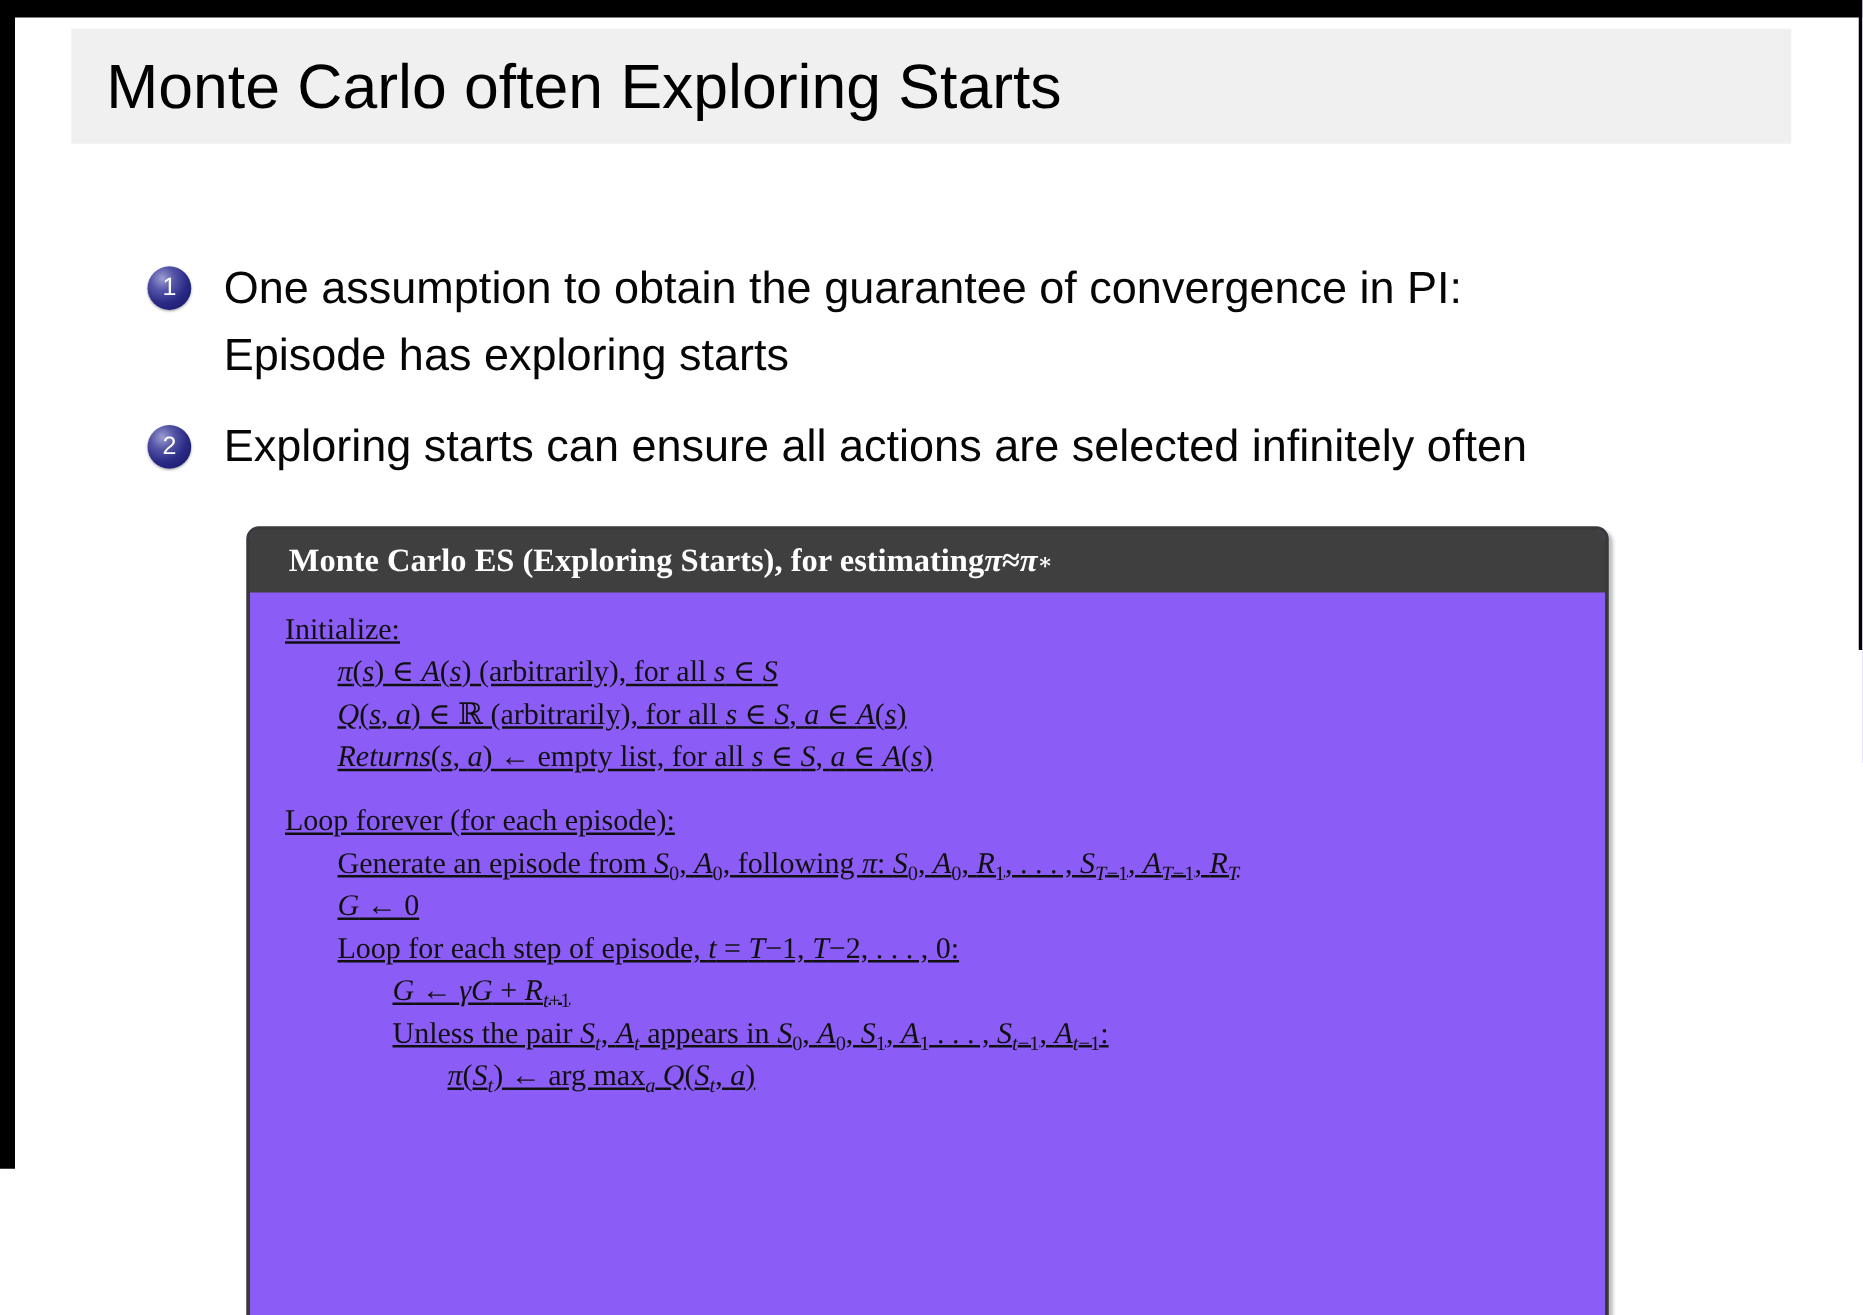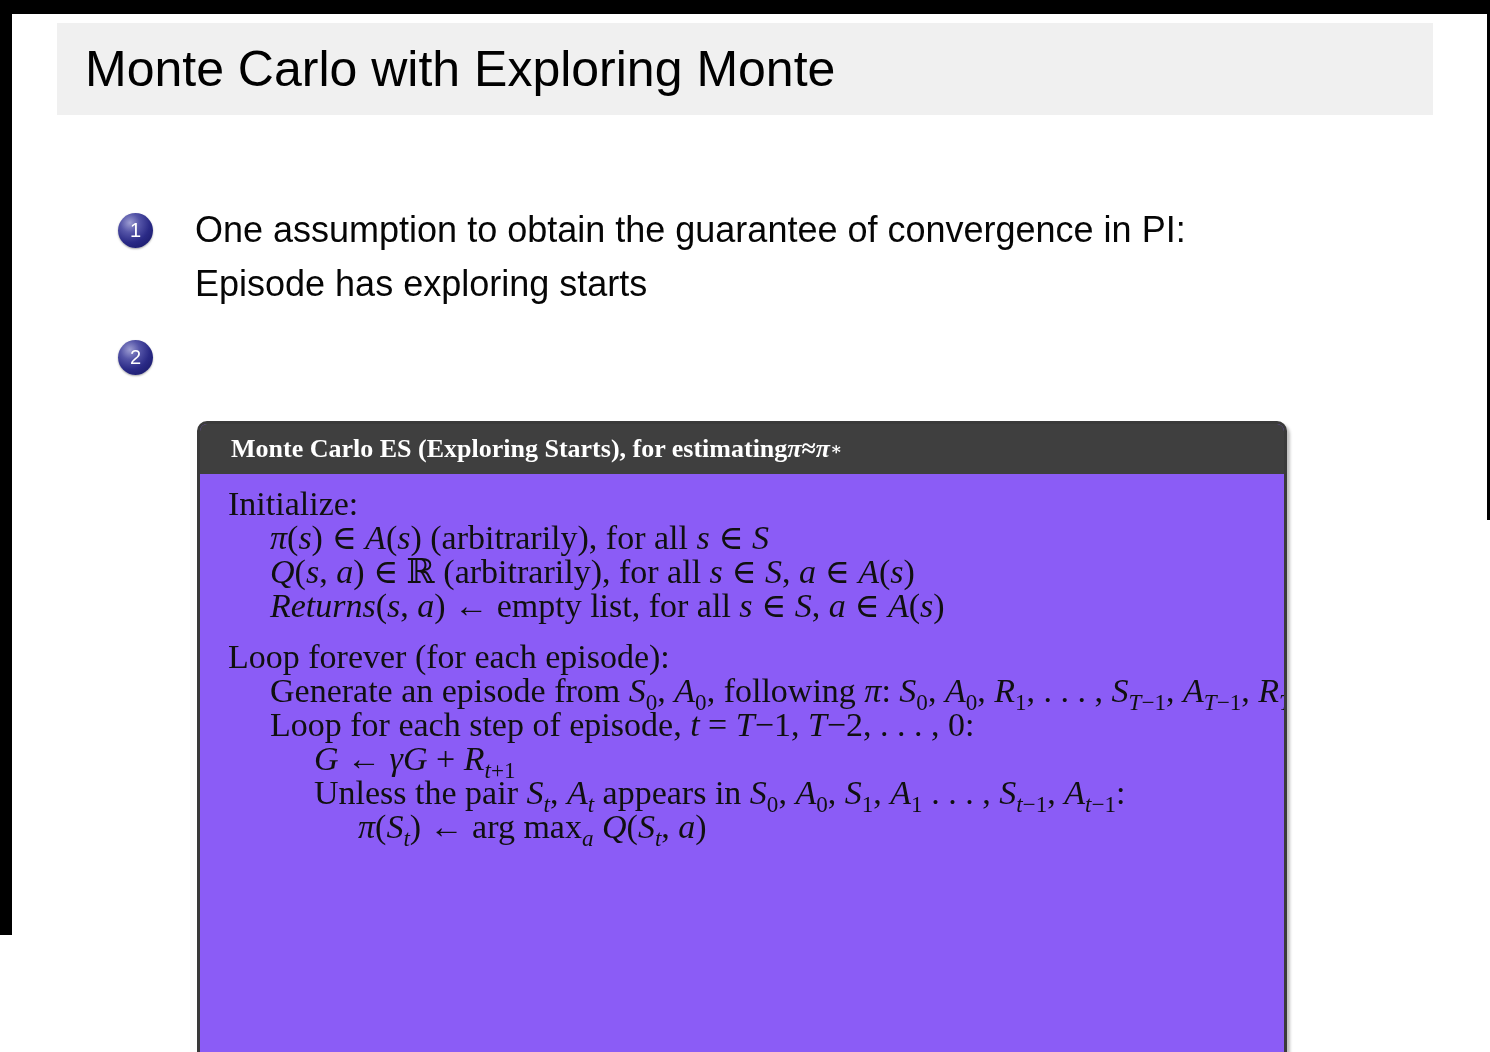--- a/index.html
+++ b/index.html
@@ -25,85 +25,89 @@
   
   .bullets{position:absolute;left:118px;top:203px;width:1300px;}
   .bullet-item{display:flex;align-items:flex-start;}
   .bullet-item + .bullet-item{margin-top:19px;}
   .ball{
     flex:0 0 auto;width:35px;height:35px;border-radius:50%;margin-top:10px;
     background:radial-gradient(circle at 34% 28%, #9d9dd2 0%, #5555a8 28%, #2a2a86 58%, #141460 100%);
     color:#fff;display:flex;align-items:center;justify-content:center;
     font-size:20px;box-shadow:0 1px 2px rgba(0,0,0,0.35);
   }
-  .bullet-lines{margin-left:42px;font-size:36px;line-height:54px;color:#060606;}
+  .bullet-lines{margin-left:26px;font-size:36px;line-height:54px;color:#060606;}
 
   
   .algo-box{
     position:absolute;left:197px;top:421px;width:1090px;height:741px;
     border:3px solid #3a3a3a;border-radius:10px;background:#8b5cf6;
     box-shadow:3px 3px 3px rgba(0,0,0,0.25);box-sizing:border-box;overflow:hidden;
   }
   .algo-header{
     height:50px;background:#3f3f3f;color:#ffffff;display:flex;align-items:center;
     padding-left:31px;font-family:"Liberation Serif","DejaVu Serif",serif;
     font-weight:bold;font-size:26px;
   }
   .algo-body{
     padding:13px 24px 14px 28px;
     font-family:"Liberation Serif","DejaVu Serif",serif;
-    font-size:34px;line-height:34px;color:#101010;
+    font-size:24px;line-height:34px;color:#101010;text-decoration:underline;
   }
   .algo-line{white-space:nowrap;}
   .algo-line.gap{margin-top:17px;}
   .ind-0{padding-left:0;}
   .ind-1{padding-left:42px;}
   .ind-2{padding-left:86px;}
   .ind-3{padding-left:130px;}
   .algo-body i, .algo-header i{font-style:italic;}
   .algo-body .cal{font-style:italic;}
   sub{font-size:68%;line-height:0;}
 </style>
 </head>
 <body>
 
 <div class="canvas">
   <div class="frame-top"></div>
   <div class="frame-left"></div>
   <div class="frame-right"></div>
 
   <div class="title-bar">
-    <div class="title-text">Monte Carlo with Exploring Monte</div>
+    <div class="title-text">Monte Carlo often Exploring Starts</div>
   </div>
 
   <div class="bullets">
     <div class="bullet-item">
       <div class="ball">
         <span>1</span>
       </div>
       <div class="bullet-lines">
         <div>One assumption to obtain the guarantee of convergence in PI:</div>
         <div>Episode has exploring starts</div>
       </div>
     </div>
     <div class="bullet-item">
       <div class="ball">
         <span>2</span>
       </div>
+      <div class="bullet-lines">
+        <div>Exploring starts can ensure all actions are selected infinitely often</div>
+      </div>
     </div>
   </div>
 
   <div class="algo-box">
     <div class="algo-header">Monte Carlo ES (Exploring Starts), for estimating <i>π</i> ≈ <i>π</i><sub>∗</sub></div>
     <div class="algo-body">
         <div class="algo-line ind-0">Initialize:</div>
         <div class="algo-line ind-1"><i>π</i>(<i>s</i>) ∈ <i class="cal">A</i>(<i>s</i>) (arbitrarily), for all <i>s</i> ∈ <i class="cal">S</i></div>
         <div class="algo-line ind-1"><i>Q</i>(<i>s</i>, <i>a</i>) ∈ ℝ (arbitrarily), for all <i>s</i> ∈ <i class="cal">S</i>, <i>a</i> ∈ <i class="cal">A</i>(<i>s</i>)</div>
         <div class="algo-line ind-1"><i>Returns</i>(<i>s</i>, <i>a</i>) ← empty list, for all <i>s</i> ∈ <i class="cal">S</i>, <i>a</i> ∈ <i class="cal">A</i>(<i>s</i>)</div>
         <div class="algo-line ind-0 gap">Loop forever (for each episode):</div>
         <div class="algo-line ind-1">Generate an episode from <i>S</i><sub>0</sub>, <i>A</i><sub>0</sub>, following <i>π</i>: <i>S</i><sub>0</sub>, <i>A</i><sub>0</sub>, <i>R</i><sub>1</sub>, . . . , <i>S</i><sub><i>T</i>−1</sub>, <i>A</i><sub><i>T</i>−1</sub>, <i>R</i><sub><i>T</i></sub></div>
+        <div class="algo-line ind-1"><i>G</i> ← 0</div>
         <div class="algo-line ind-1">Loop for each step of episode, <i>t</i> = <i>T</i>−1, <i>T</i>−2, . . . , 0:</div>
         <div class="algo-line ind-2"><i>G</i> ← <i>γG</i> + <i>R</i><sub><i>t</i>+1</sub></div>
         <div class="algo-line ind-2">Unless the pair <i>S</i><sub><i>t</i></sub>, <i>A</i><sub><i>t</i></sub> appears in <i>S</i><sub>0</sub>, <i>A</i><sub>0</sub>, <i>S</i><sub>1</sub>, <i>A</i><sub>1</sub> . . . , <i>S</i><sub><i>t</i>−1</sub>, <i>A</i><sub><i>t</i>−1</sub>:</div>
         <div class="algo-line ind-3"><i>π</i>(<i>S</i><sub><i>t</i></sub>) ← arg max<sub><i>a</i></sub> <i>Q</i>(<i>S</i><sub><i>t</i></sub>, <i>a</i>)</div>
       </div>
   </div>
 </div>
 
 </body></html>

